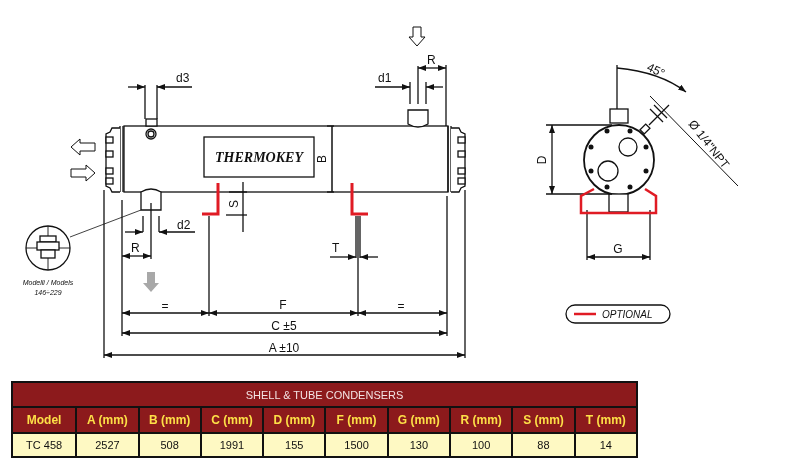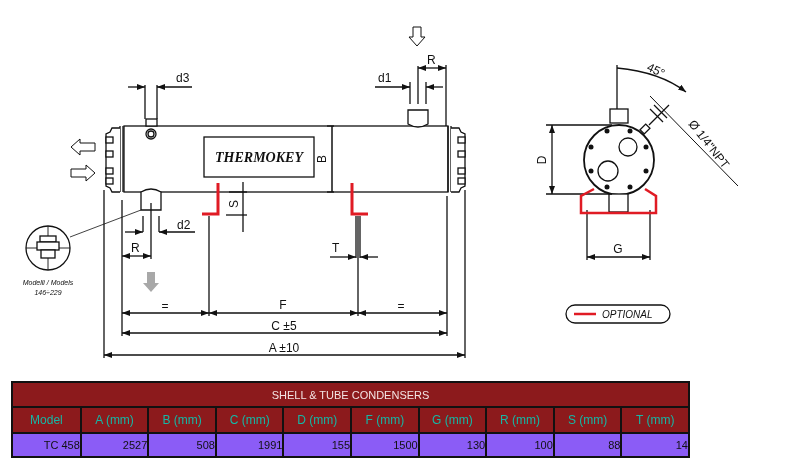--- a/index.html
+++ b/index.html
@@ -2,25 +2,25 @@
 <html><head>
 <meta charset="utf-8">
 <style>
   html, body { margin:0; padding:0; background:#ffffff; }
   body { width:804px; height:472px; position:relative; overflow:hidden; font-family:"Liberation Sans", sans-serif; }
   #drawing { position:absolute; left:0; top:0; width:804px; height:380px; }
   #drawing text { font-family:"Liberation Sans", sans-serif; fill:#111; }
   .dim { font-size:12px; }
   .logo { font-family:"Liberation Serif", serif !important; font-style:italic; font-weight:bold; font-size:14px; }
   .small { font-size:7px; font-style:italic; }
-  #spec-table { position:absolute; left:11px; top:381px; width:679px; border-collapse:collapse; font-family:"Liberation Sans", sans-serif; font-size:11px; }
+  #spec-table { position:absolute; left:11px; top:381px; width:627px; border-collapse:collapse; font-family:"Liberation Sans", sans-serif; font-size:11px; }
   #spec-table td, #spec-table th { border:2px solid #111; text-align:center; padding:0; }
   #spec-table .title-row th { background:#8c1a1c; color:#f3e3e3; height:23px; font-weight:normal; font-size:11px; }
-  #spec-table .head-row th { background:#8c1a1c; color:#14b8a6; height:24px; font-weight:normal; font-size:12px; width:78px; }
-  #spec-table .data-row td { background:#8b5cf6; color:#111; height:22px; font-size:11px;text-align:right; }
+  #spec-table .head-row th { background:#8c1a1c; color:#fde047; height:24px; font-weight:bold; font-size:12px; width:78px; }
+  #spec-table .data-row td { background:#fef9c3; color:#111; height:22px; font-size:11px; }
 </style>
 </head>
 <body>
 
 <svg id="drawing" viewBox="0 0 804 380" xmlns="http://www.w3.org/2000/svg">
   <defs>
     <marker id="ar" markerWidth="8" markerHeight="6" refX="8" refY="3" orient="auto-start-reverse" markerUnits="userSpaceOnUse">
       <path d="M0,0 L8,3 L0,6 z" fill="#111"></path>
     </marker>
   </defs>

